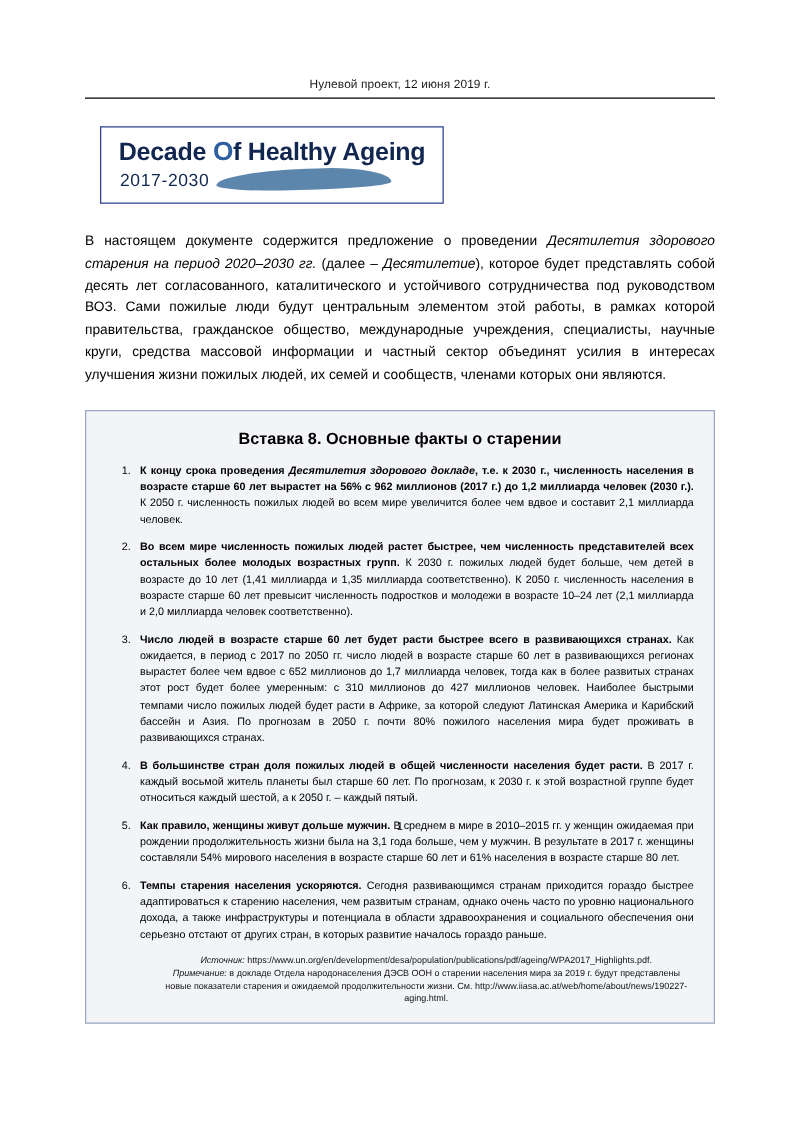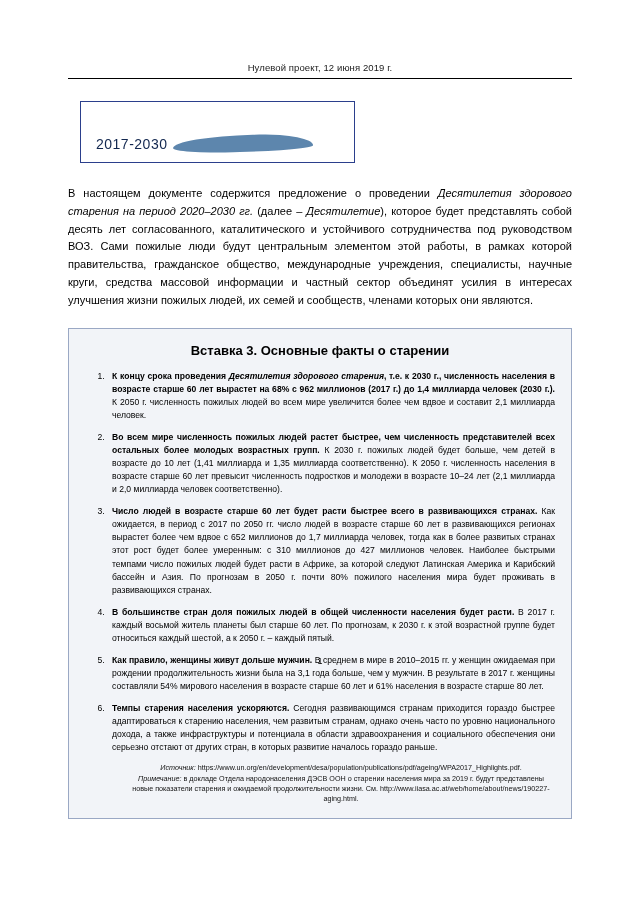--- a/index.html
+++ b/index.html
@@ -131,30 +131,31 @@
   }
 </style>
 </head>
 <body>
 
 <div class="page">
 
   <div class="header">Нулевой проект, 12 июня 2019 г.</div>
 
   <div class="logo-wrap">
+    <div class="logo-title"><span>Decade </span><span class="logo-o">O</span><span>f Healthy Ageing</span></div>
     <div class="logo-swoosh"></div>
     <div class="logo-years">2017-2030</div>
   </div>
 
   <div class="intro"><span>В настоящем документе содержится предложение о проведении </span><i>Десятилетия здорового старения на период 2020–2030 гг.</i><span> (далее – </span><i>Десятилетие</i><span>), которое будет представлять собой десять лет согласованного, каталитического и устойчивого сотрудничества под руководством ВОЗ. Сами пожилые люди будут центральным элементом этой работы, в рамках которой правительства, гражданское общество, международные учреждения, специалисты, научные круги, средства массовой информации и частный сектор объединят усилия в интересах улучшения жизни пожилых людей, их семей и сообществ, членами которых они являются.</span></div>
 
   <div class="box">
-    <div class="box-title">Вставка 3. Основные факты о старении</div>
+    <div class="box-title">Вставка 8. Основные факты о старении</div>
     <ol class="facts">
-      <li><b>К концу срока проведения </b><i>Десятилетия здорового старения</i><b>, т.е. к 2030 г., численность населения в возрасте старше 60 лет вырастет на 68% с 962 миллионов (2017 г.) до 1,4 миллиарда человек (2030 г.).</b><span> К 2050 г. численность пожилых людей во всем мире увеличится более чем вдвое и составит 2,1 миллиарда человек.</span></li>
+      <li><b>К концу срока проведения </b><i>Десятилетия здорового докладе</i><b>, т.е. к 2030 г., численность населения в возрасте старше 60 лет вырастет на 56% с 962 миллионов (2017 г.) до 1,2 миллиарда человек (2030 г.).</b><span> К 2050 г. численность пожилых людей во всем мире увеличится более чем вдвое и составит 2,1 миллиарда человек.</span></li>
       <li><b>Во всем мире численность пожилых людей растет быстрее, чем численность представителей всех остальных более молодых возрастных групп.</b><span> К 2030 г. пожилых людей будет больше, чем детей в возрасте до 10 лет (1,41 миллиарда и 1,35 миллиарда соответственно). К 2050 г. численность населения в возрасте старше 60 лет превысит численность подростков и молодежи в возрасте 10–24 лет (2,1 миллиарда и 2,0 миллиарда человек соответственно).</span></li>
       <li><b>Число людей в возрасте старше 60 лет будет расти быстрее всего в развивающихся странах.</b><span> Как ожидается, в период с 2017 по 2050 гг. число людей в возрасте старше 60 лет в развивающихся регионах вырастет более чем вдвое с 652 миллионов до 1,7 миллиарда человек, тогда как в более развитых странах этот рост будет более умеренным: с 310 миллионов до 427 миллионов человек. Наиболее быстрыми темпами число пожилых людей будет расти в Африке, за которой следуют Латинская Америка и Карибский бассейн и Азия. По прогнозам в 2050 г. почти 80% пожилого населения мира будет проживать в развивающихся странах.</span></li>
       <li><b>В большинстве стран доля пожилых людей в общей численности населения будет расти.</b><span> В 2017 г. каждый восьмой житель планеты был старше 60 лет. По прогнозам, к 2030 г. к этой возрастной группе будет относиться каждый шестой, а к 2050 г. – каждый пятый.</span></li>
       <li><b>Как правило, женщины живут дольше мужчин.</b><span> В среднем в мире в 2010–2015 гг. у женщин ожидаемая при рождении продолжительность жизни была на 3,1 года больше, чем у мужчин. В результате в 2017 г. женщины составляли 54% мирового населения в возрасте старше 60 лет и 61% населения в возрасте старше 80 лет.</span></li>
       <li><b>Темпы старения населения ускоряются.</b><span> Сегодня развивающимся странам приходится гораздо быстрее адаптироваться к старению населения, чем развитым странам, однако очень часто по уровню национального дохода, а также инфраструктуры и потенциала в области здравоохранения и социального обеспечения они серьезно отстают от других стран, в которых развитие началось гораздо раньше.</span></li>
     </ol>
     <div class="source"><i>Источник:</i><span> https://www.un.org/en/development/desa/population/publications/pdf/ageing/WPA2017_Highlights.pdf.</span><br><i>Примечание:</i><span> в докладе Отдела народонаселения ДЭСВ ООН о старении населения мира за 2019 г. будут представлены новые показатели старения и ожидаемой продолжительности жизни. См. http://www.iiasa.ac.at/web/home/about/news/190227-aging.html.</span></div>
   </div>
 
   <div class="pagenum">1</div>

